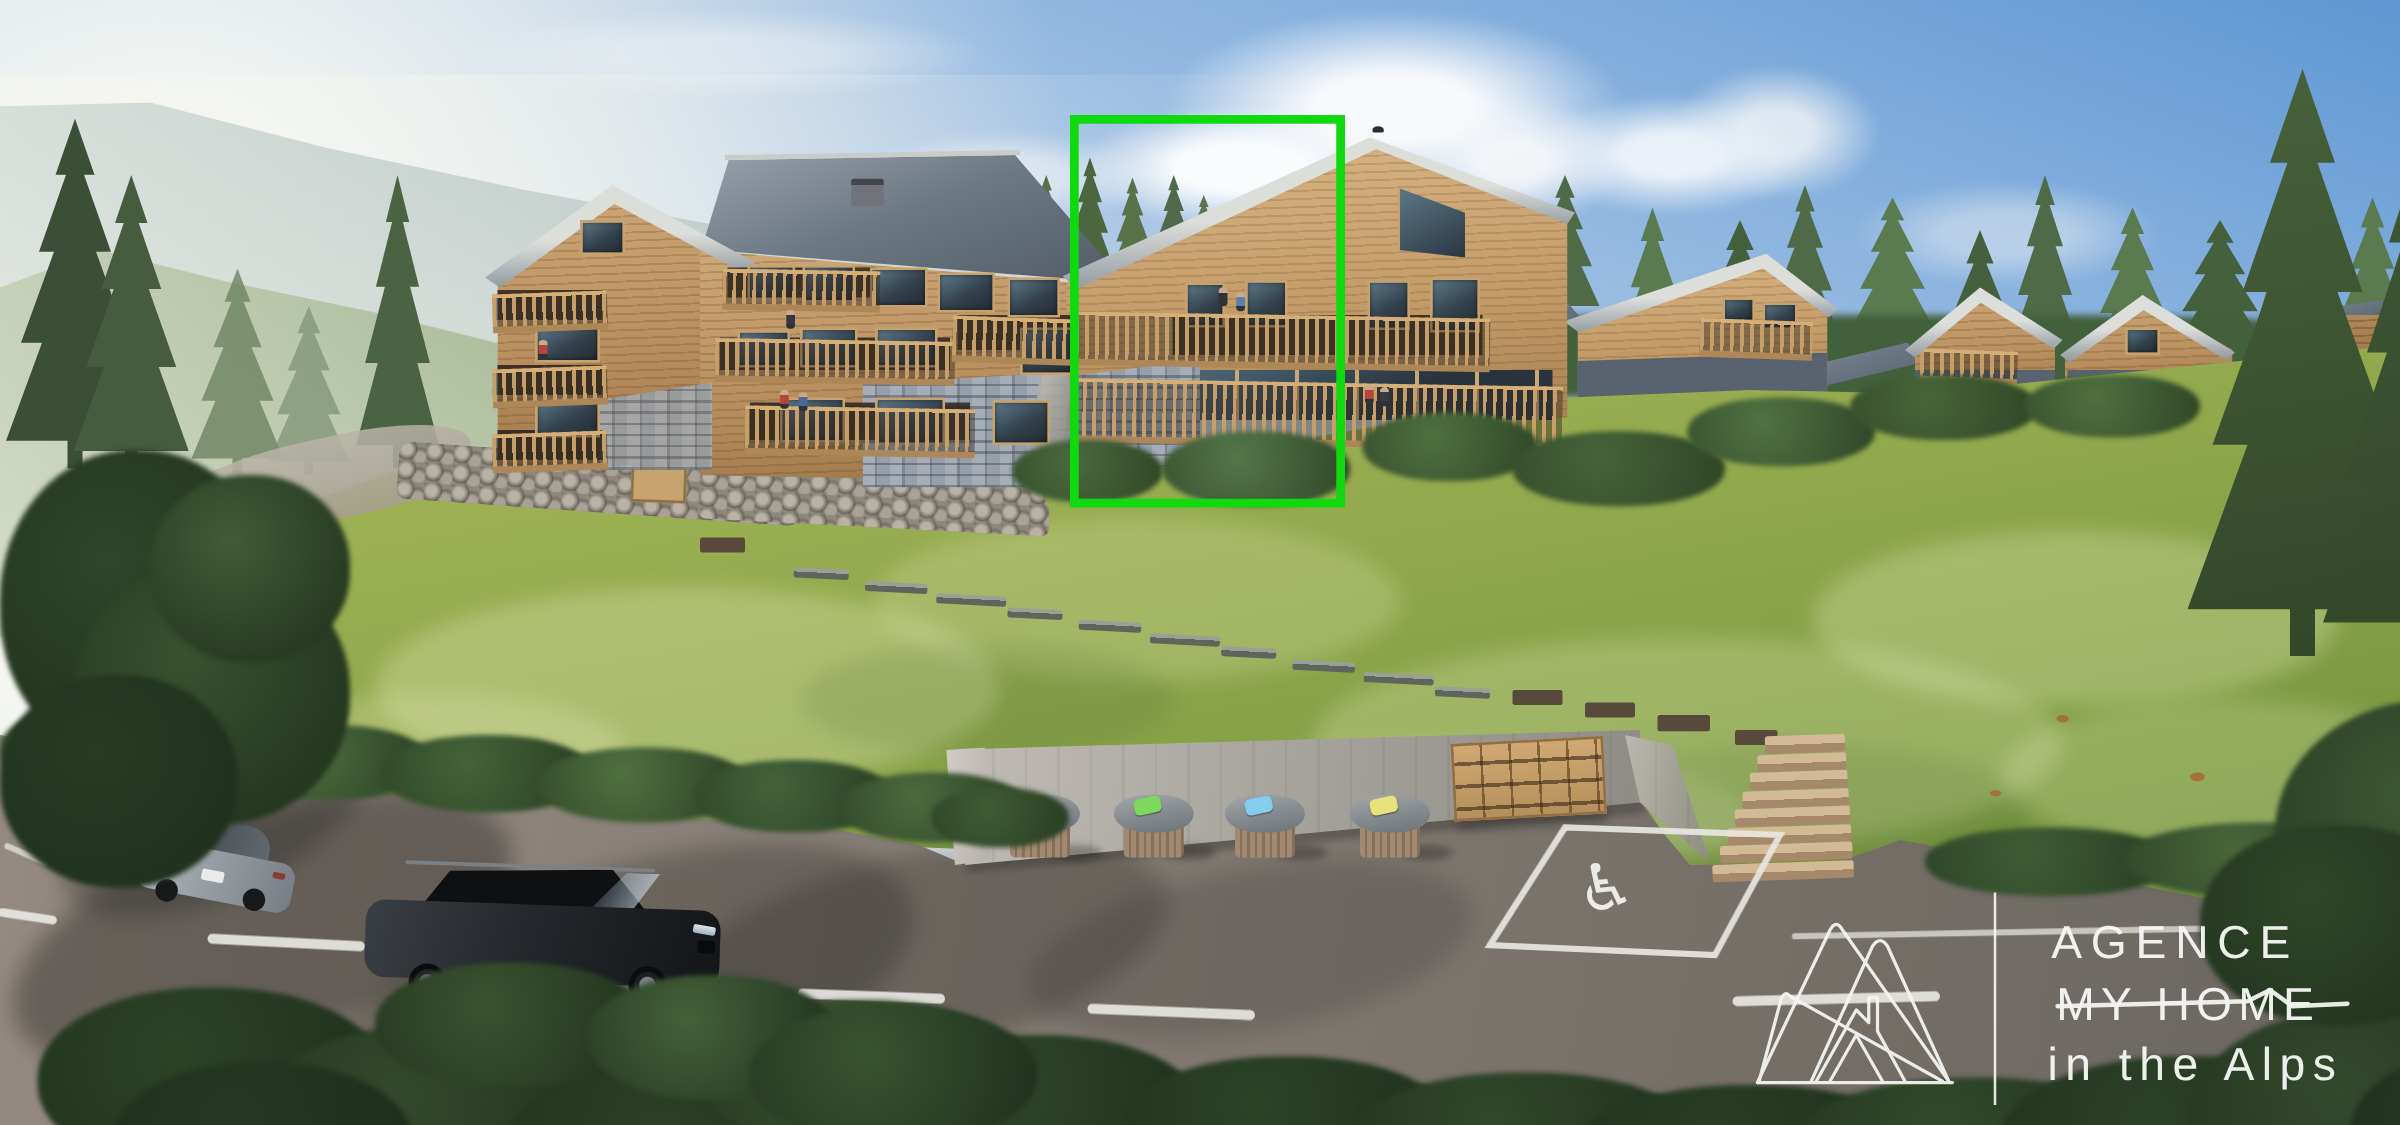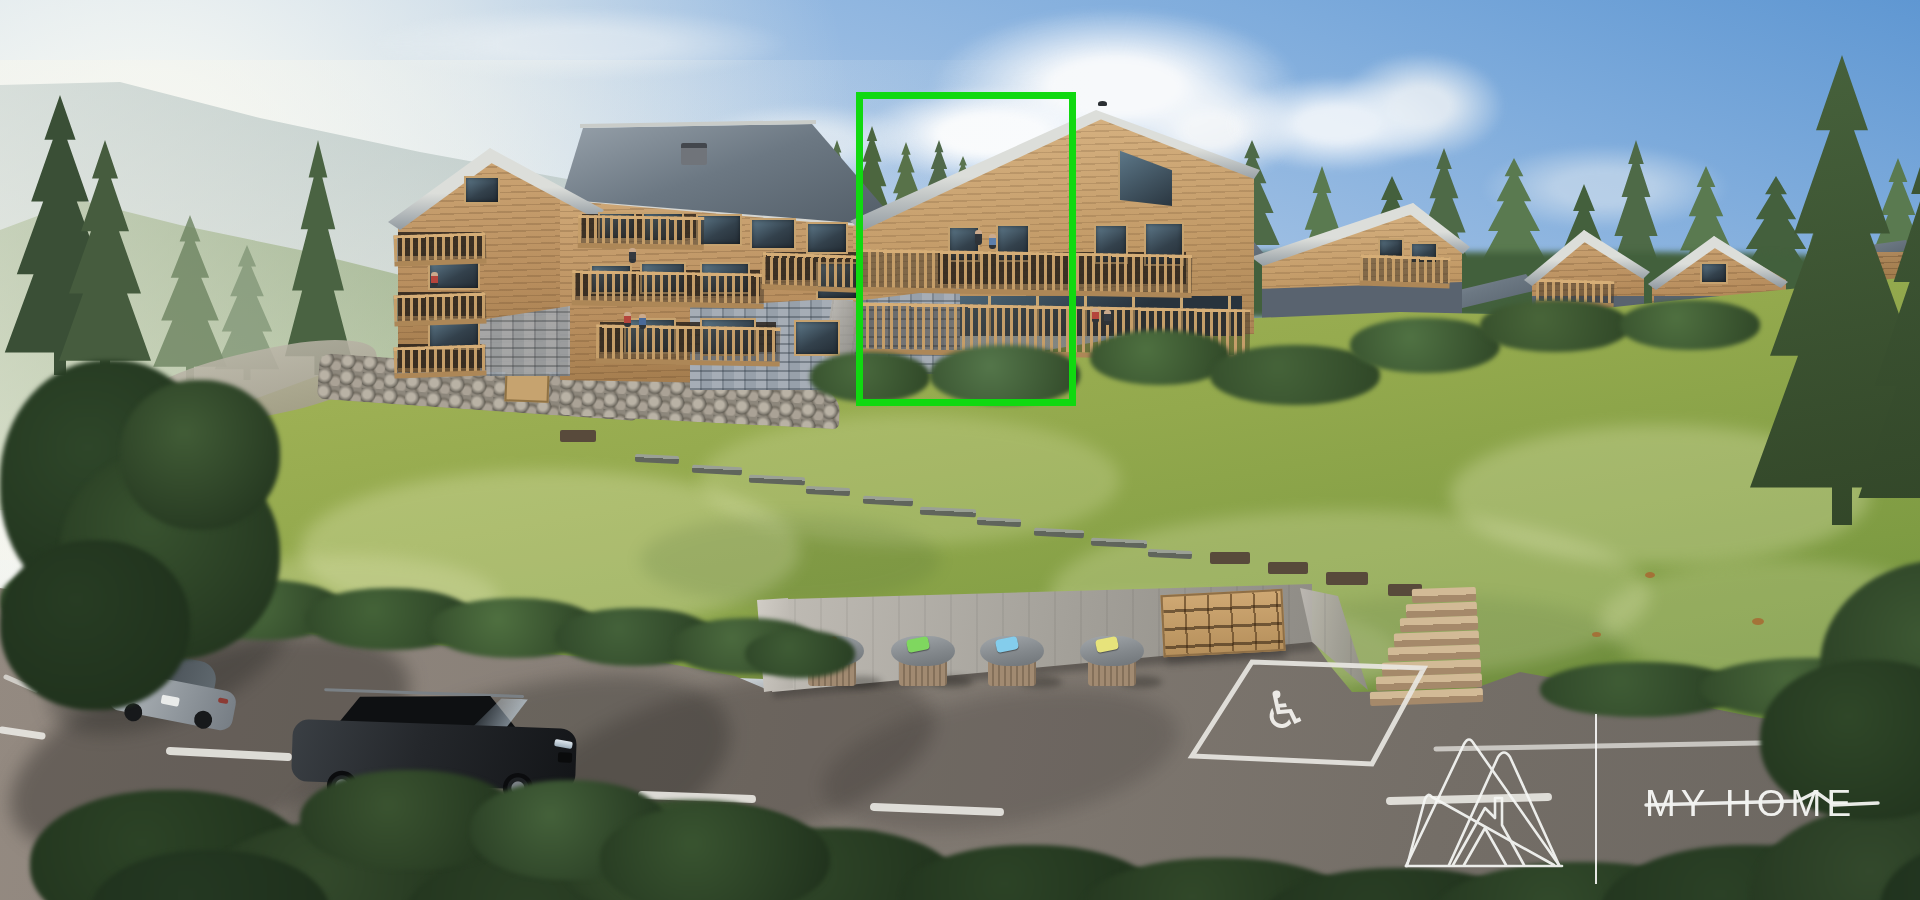--- a/index.html
+++ b/index.html
@@ -369,19 +369,21 @@
       <g stroke="#f6f7f5" stroke-width="2.6" fill="none" stroke-linejoin="round" stroke-linecap="round">
         <path d="M12,138 L70,16 Q75,7 80,16 L165,137"></path>
         <path d="M55,137 L104,29 Q110,20 116,29 L165,137"></path>
         <path d="M13,138 L31,71 Q34,64 38,69 L160,137"></path>
         <path d="M12,138 H168"></path>
         <path d="M59,137 L91,80 L101,90 L101,70 L108,70 L108,97 L130,137"></path>
         <path d="M70,137 L91,100 L112,137"></path>
       </g>
     </svg>
     <div style="position:absolute;left:207px;top:14px;width:2px;height:170px;background:rgba(250,250,248,.9);"></div>
+    <div class="logo-text" style="left:253px;top:33px;font-size:37px;letter-spacing:7px;">AGENCE</div>
     <div class="logo-text" style="left:257px;top:83px;font-size:37px;letter-spacing:5px;">MY HOME</div>
+    <div class="logo-text" style="left:250px;top:131px;font-size:37px;letter-spacing:6px;">in the Alps</div>
     <svg width="250" height="30" viewBox="0 0 250 30" style="position:absolute;left:252px;top:88px;">
       <path d="M6,17 L158,13 L176,4 L194,17 L238,15" stroke="#f2f3f1" stroke-width="3.5" fill="none" opacity=".95" stroke-linecap="round"></path>
     </svg>
   </div>
 
 </div>
 
 </body></html>

